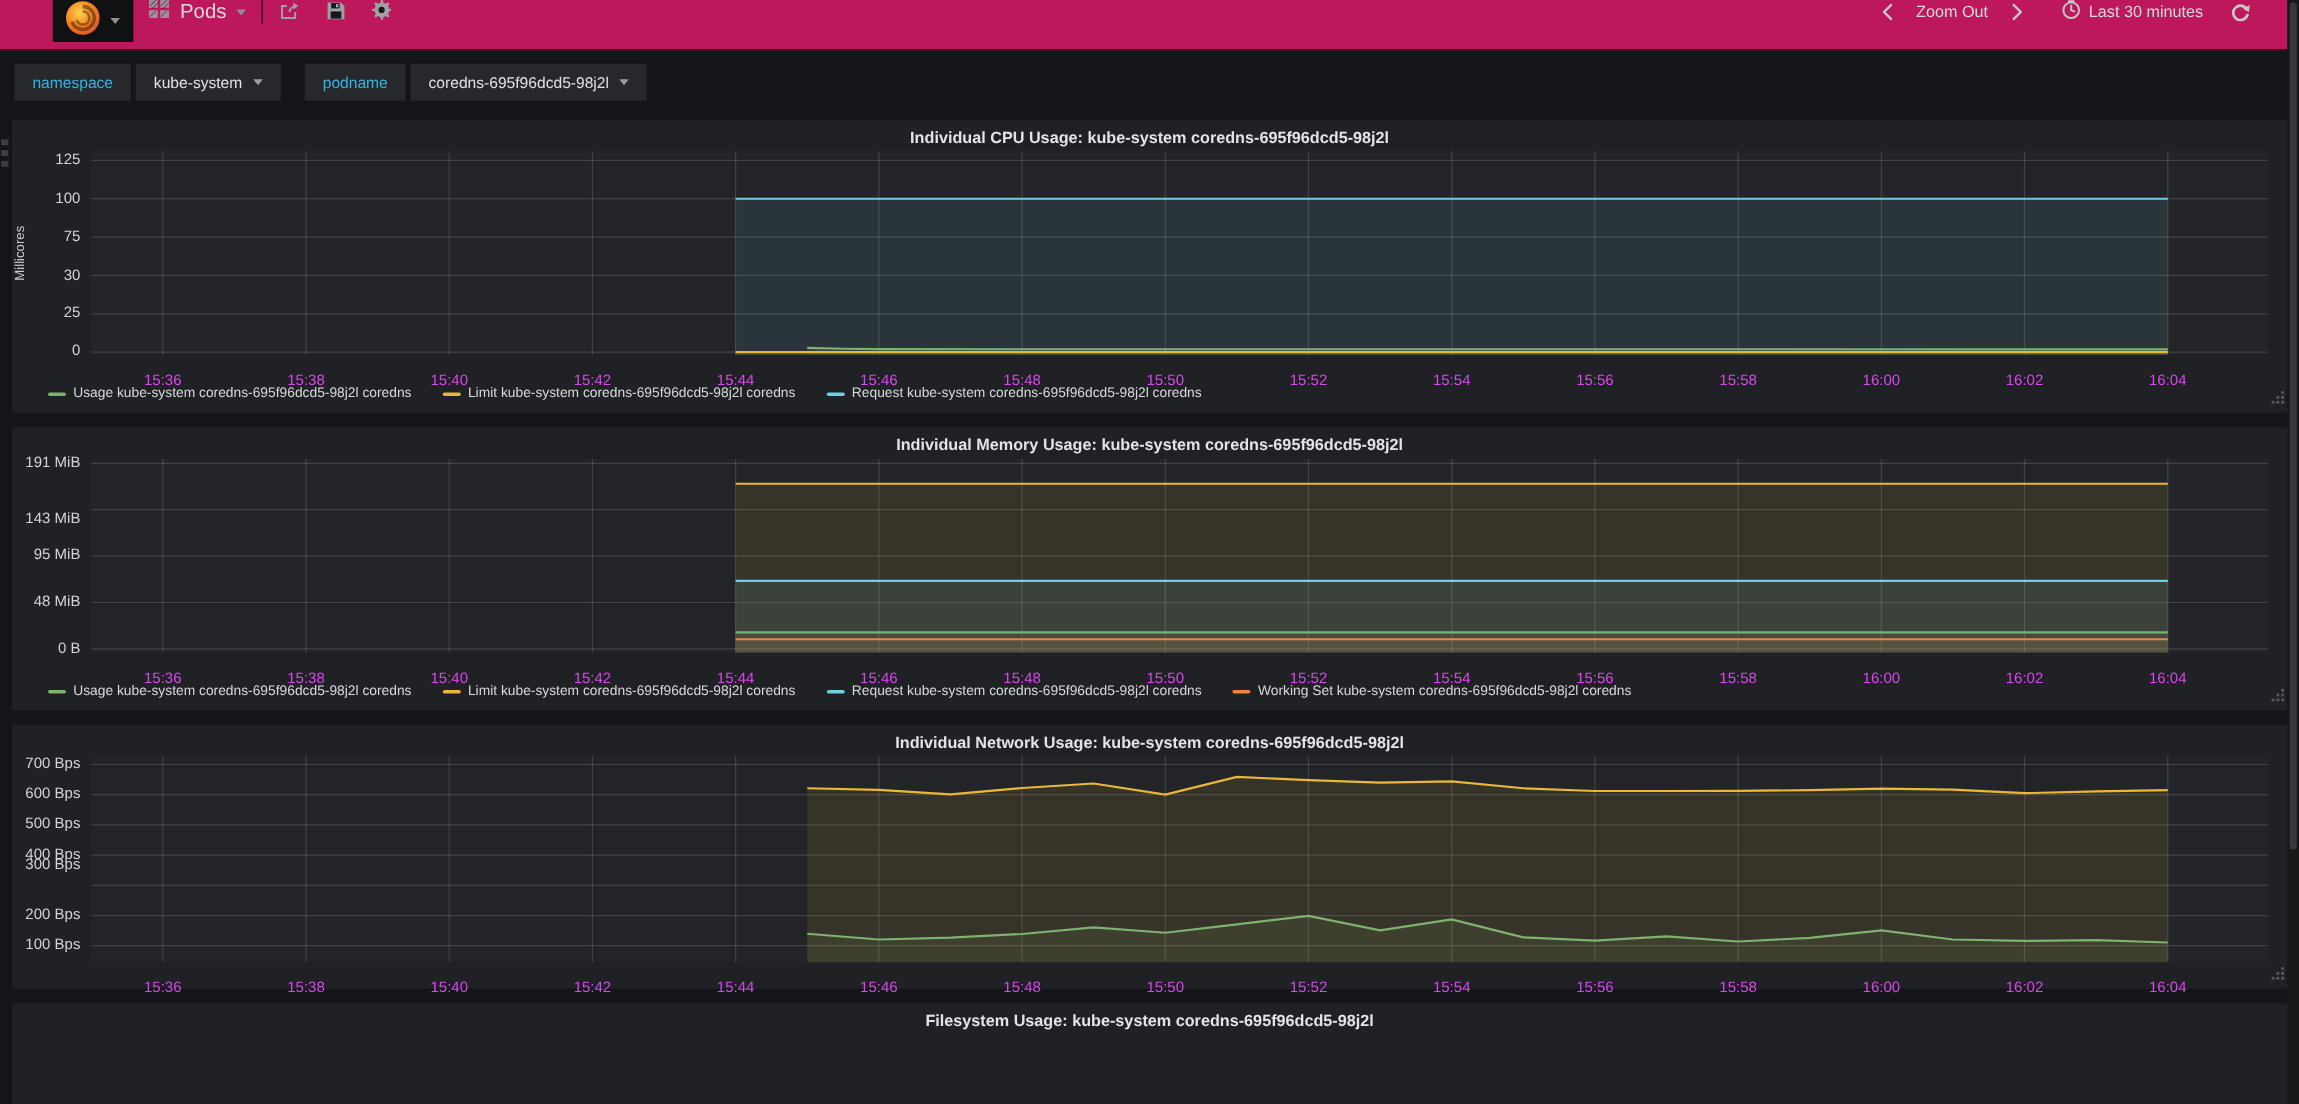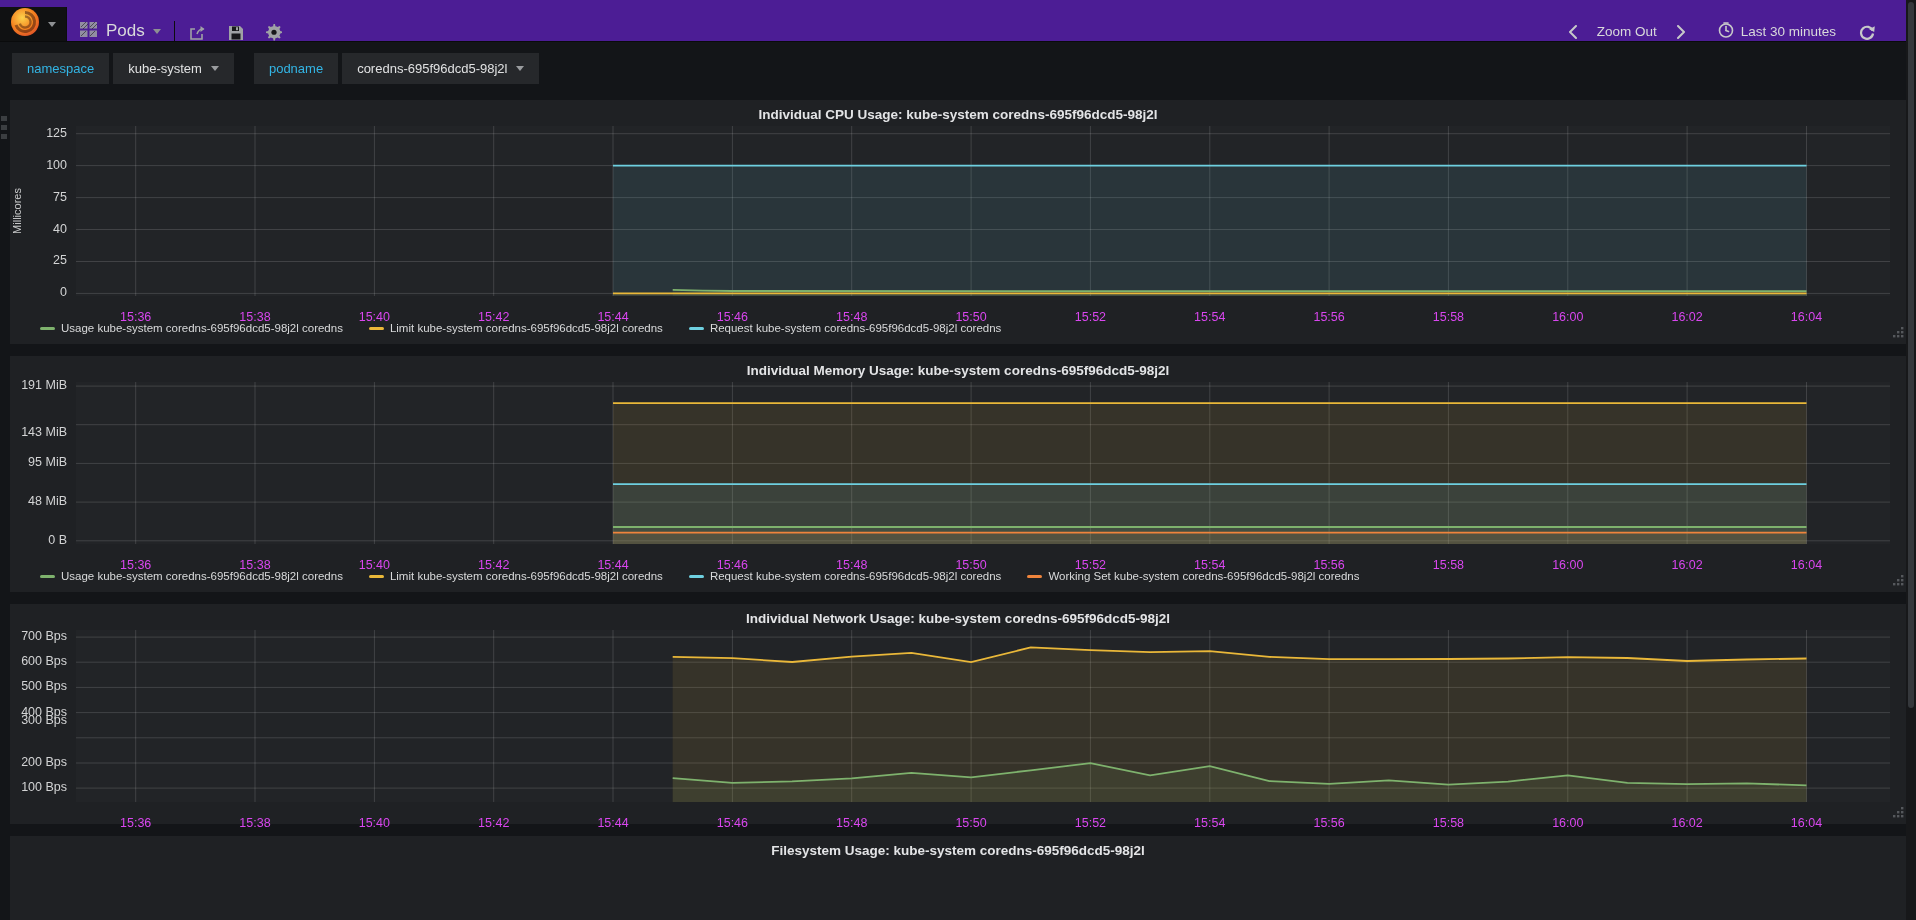--- a/index.html
+++ b/index.html
@@ -1,20 +1,20 @@
 <!DOCTYPE html>
 <html><head>
 <meta charset="utf-8">
 <style>
   * { box-sizing: border-box; margin: 0; padding: 0; }
   html,body { width:1916px; height:920px; overflow:hidden; background:#131518;
     font-family:"Liberation Sans","DejaVu Sans",sans-serif; color:#d8d9da; position:relative; }
 
   
-  .navbar { height:42px; background:#4c1d95; display:flex; align-items:flex-end; border-bottom:1px solid #0a0b0c; }
+  .navbar { height:42px; background:#be185d; display:flex; align-items:flex-start; border-bottom:1px solid #0a0b0c;padding-left:44px; }
   .nav-sec { display:flex; align-items:center; padding:0 13px; border-right:1px solid #0c0d0e; }
   .logo-sec { padding:0 10px; background:#101112; }
   .logo-caret { margin-left:8px; }
   .caret { width:0; height:0; border-left:4px solid transparent; border-right:4px solid transparent; border-top:5px solid #8e9093; display:inline-block; }
   .dash-title { font-size:17px; color:#d8d9da; margin:0 8px 0 9px; }
   .nav-icon-btn { display:flex; align-items:center; justify-content:center; width:38px; height:100%; cursor:pointer; }
   .nav-icon-btn svg { display:block; }
   .nav-right { margin-left:auto; display:flex; align-items:center; gap:4px; padding-right:30px; }
   .nav-right .txt-btn { font-size:13.5px; color:#d8d9da; padding:0 8px; cursor:pointer; display:flex; align-items:center; gap:7px; }
   .chev-btn { padding:0 8px; display:flex; align-items:center; cursor:pointer; }
@@ -189,21 +189,21 @@
 
 <div class="panel panel-cpu">
   <div class="panel-title">Individual CPU Usage: kube-system coredns-695f96dcd5-98j2l</div>
   <div class="chart-row">
     <div class="ylabel">
         <span>Millicores</span>
       </div>
     <div class="yticks">
         <div class="ytick" style="top: 159.444px;">0</div>
         <div class="ytick" style="top: 127.489px;">25</div>
-        <div class="ytick" style="top: 95.5338px;">40</div>
+        <div class="ytick" style="top: 95.5338px;">30</div>
         <div class="ytick" style="top: 63.5789px;">75</div>
         <div class="ytick" style="top: 31.6241px;">100</div>
         <div class="ytick" style="top: -0.330827px;">125</div>
       </div>
     <div class="plot">
         <svg width="1814" height="170">
           <line class="grid-line" x1="0" x2="1814" y1="167.4" y2="167.4"></line>
           <line class="grid-line" x1="0" x2="1814" y1="135.5" y2="135.5"></line>
           <line class="grid-line" x1="0" x2="1814" y1="103.5" y2="103.5"></line>
           <line class="grid-line" x1="0" x2="1814" y1="71.6" y2="71.6"></line>

